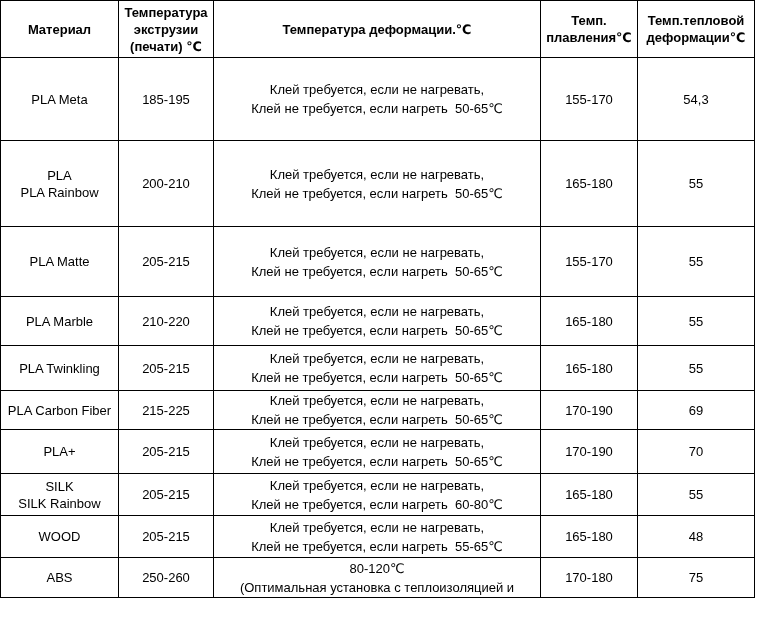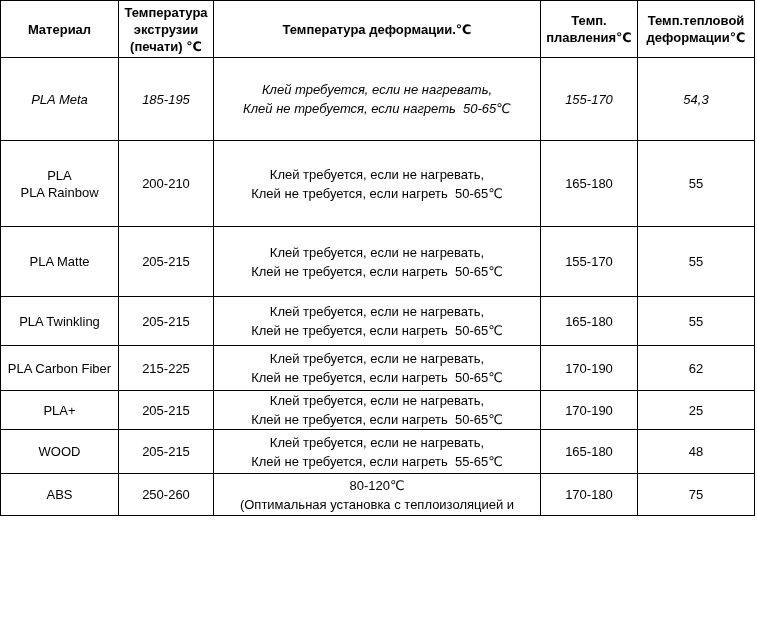--- a/index.html
+++ b/index.html
@@ -34,21 +34,21 @@
   td {
     font-size: 13px;
     font-weight: normal;
     line-height: 19px;
     white-space: pre-wrap;
   }
   td.material-cell {
     line-height: 17px;
   }
   thead tr        { height: 57px; }
-  tbody tr:nth-child(1)  { height: 83px; font-style: italic; }
+  tbody tr:nth-child(1)  { height: 83px; }
   tbody tr:nth-child(2)  { height: 86px; padding-left: 12px; }
   tbody tr:nth-child(3)  { height: 70px; }
   tbody tr:nth-child(4)  { height: 49px; }
   tbody tr:nth-child(5)  { height: 45px; }
   tbody tr:nth-child(6)  { height: 39px; }
   tbody tr:nth-child(7)  { height: 44px; }
   tbody tr:nth-child(8)  { height: 42px; padding-left: 36px; }
   tbody tr:nth-child(9)  { height: 42px; }
   tbody tr:nth-child(10) { height: 40px; }
   tbody tr:nth-child(11) { height: 62px; }
@@ -96,48 +96,65 @@
   <tr>
     <td class="material-cell">PLA Matte</td>
     <td>205-215</td>
     <td>Клей требуется, если не нагревать,
 Клей не требуется, если нагреть  50-65℃</td>
     <td>155-170</td>
     <td>55</td>
   </tr>
 
 
+  <tr>
+    <td class="material-cell">PLA Marble</td>
+    <td>210-220</td>
+    <td>Клей требуется, если не нагревать,
+Клей не требуется, если нагреть  50-65℃</td>
+    <td>165-180</td>
+    <td>55</td>
+  </tr>
 
   <tr>
     <td class="material-cell">PLA Twinkling</td>
     <td>205-215</td>
     <td>Клей требуется, если не нагревать,
 Клей не требуется, если нагреть  50-65℃</td>
     <td>165-180</td>
     <td>55</td>
   </tr>
 
   <tr>
     <td class="material-cell">PLA Carbon Fiber</td>
     <td>215-225</td>
     <td>Клей требуется, если не нагревать,
 Клей не требуется, если нагреть  50-65℃</td>
     <td>170-190</td>
-    <td>62</td>
+    <td>69</td>
   </tr>
 
   <tr>
     <td class="material-cell">PLA+</td>
     <td>205-215</td>
     <td>Клей требуется, если не нагревать,
 Клей не требуется, если нагреть  50-65℃</td>
     <td>170-190</td>
-    <td>25</td>
+    <td>70</td>
   </tr>
 
+  <tr>
+    <td class="material-cell">SILK
+SILK Rainbow</td>
+    <td>205-215</td>
+    <td>Клей требуется, если не нагревать,
+Клей не требуется, если нагреть  60-80℃</td>
+    <td>165-180</td>
+    <td>55</td>
+  </tr>
 
   <tr>
     <td class="material-cell">WOOD</td>
     <td>205-215</td>
     <td>Клей требуется, если не нагревать,
 Клей не требуется, если нагреть  55-65℃</td>
     <td>165-180</td>
     <td>48</td>
   </tr>
 

